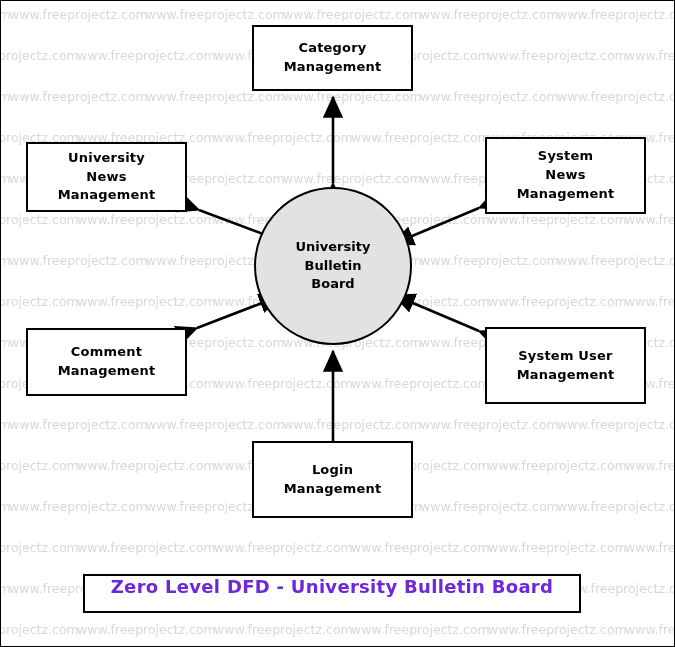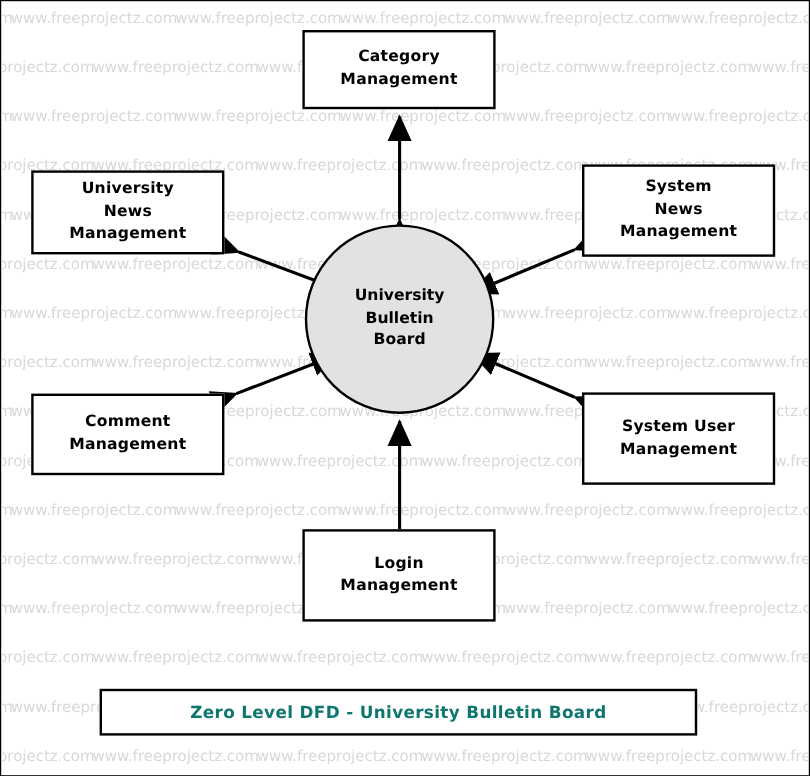--- a/index.html
+++ b/index.html
@@ -80,26 +80,26 @@
     color: #000000;
     line-height: 1.45;
     z-index: 4;
   }
   .caption {
     position: absolute;
     background: #ffffff;
     border: 2px solid #000000;
     box-sizing: border-box;
     display: flex;
-    align-items: center;
+    align-items: flex-start;
     justify-content: center;
     text-align: center;
-    font-size: 14px;
+    font-size: 18px;
     font-weight: bold;
-    color: #0f766e;
+    color: #6d28d9;
     letter-spacing: 0.3px;
   }
   .lbl { display: block; white-space: pre-line; }
 </style>
 </head>
 <body>
 
 <div id="canvas">
 
   <div id="watermarks">

